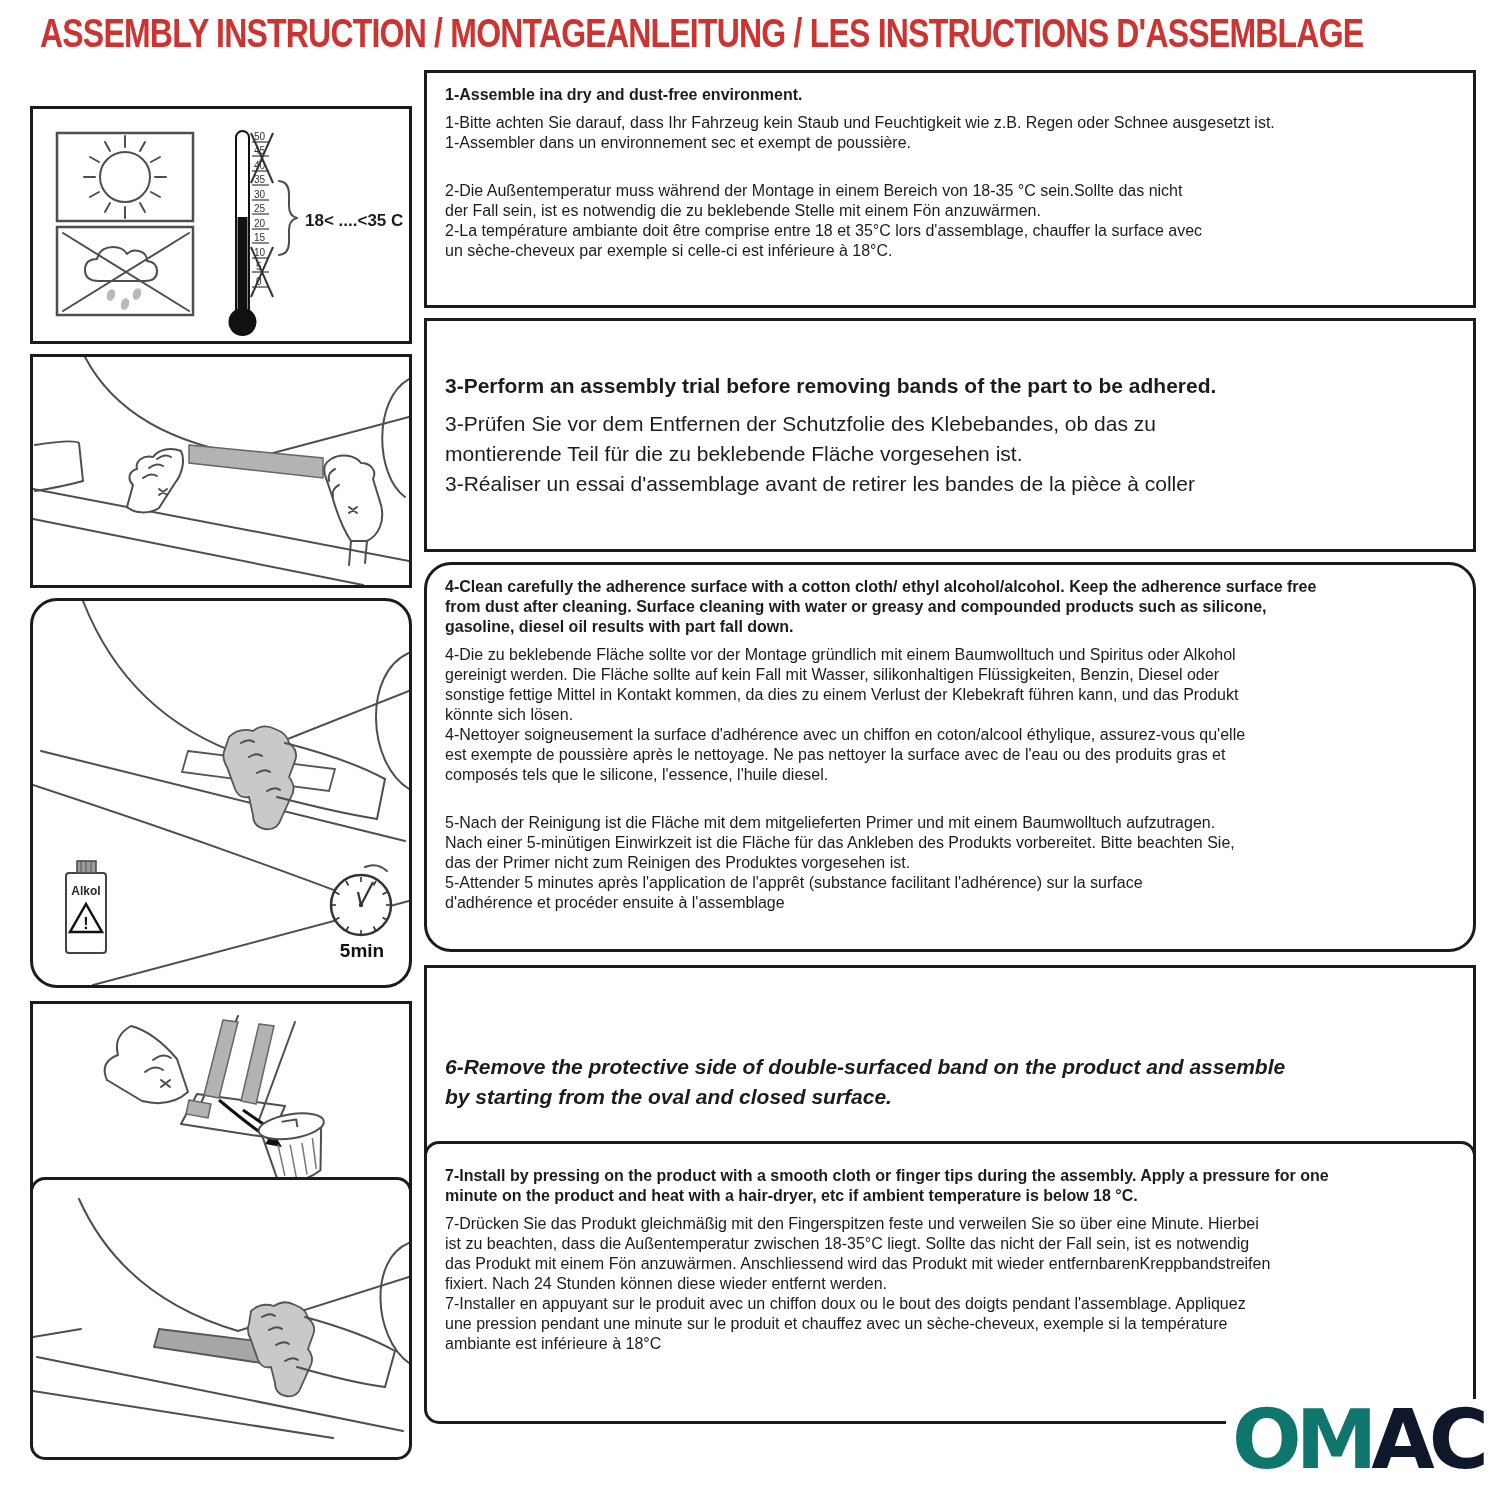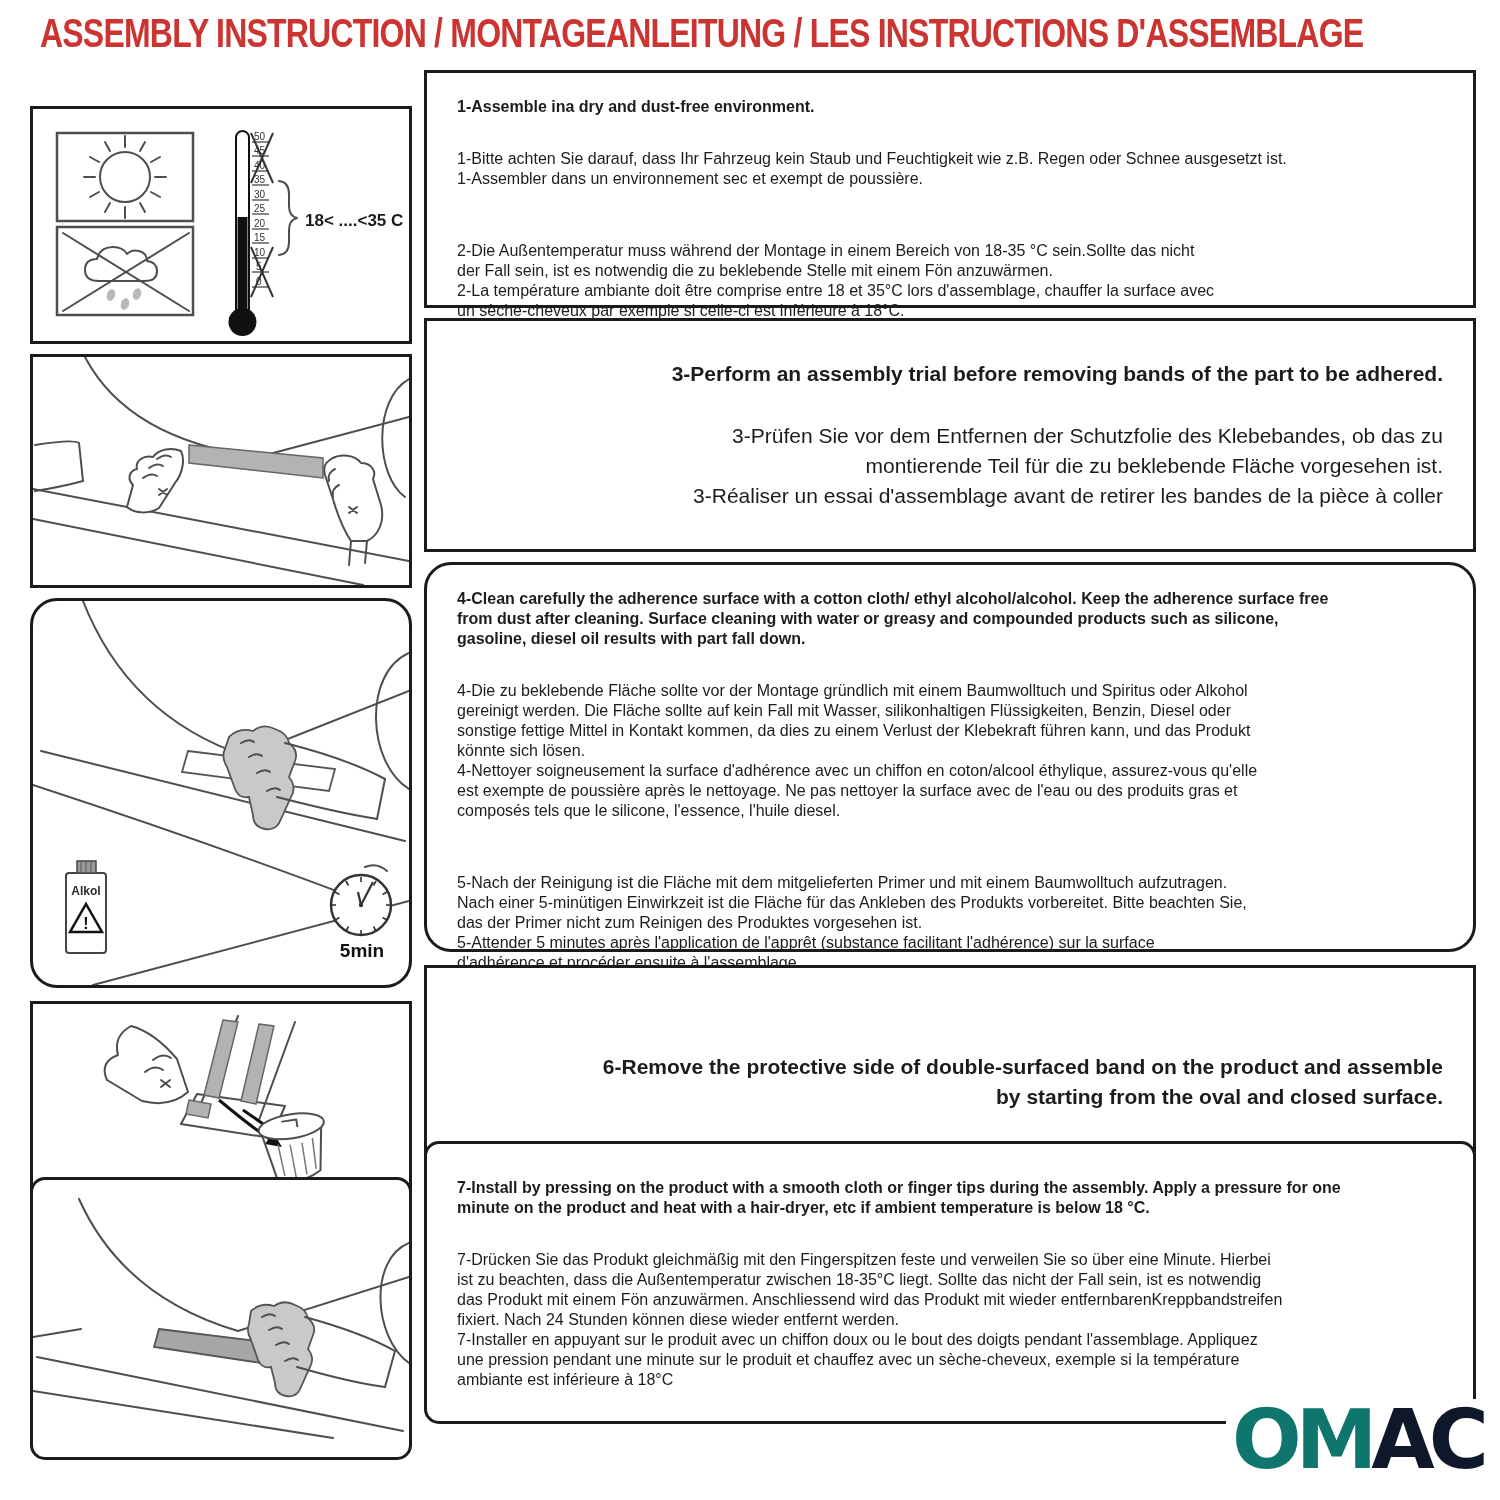--- a/index.html
+++ b/index.html
@@ -9,25 +9,25 @@
     font-size:41px;font-weight:bold;color:#cb3431;letter-spacing:-1px;white-space:nowrap;
     transform:scaleX(0.78);transform-origin:left top;
   }
   .box{position:absolute;border:3px solid #1b1b1b;background:#fff;box-sizing:border-box;}
   .figbox{left:30px;width:382px;margin-top:36px;}
   .textbox{left:424px;width:1052px;padding:8px 14px;display:flex;flex-direction:column;}
   .vcenter{justify-content:center;}
   .r1{top:70px;height:238px;}
   .r2{top:318px;height:234px;}
   .r3{top:562px;height:390px;border-radius:27px;}
-  .r4{top:965px;height:233px;}
+  .r4{top:965px;height:233px;font-style:italic;}
   .r5{top:1141px;height:283px;border-radius:15px;}
-  .para{white-space:pre-line;margin:16px;}
+  .para{white-space:pre-line;margin:4px;}
   .text-sm .para{font-size:16px;line-height:20px;}
-  .text-lg .para{font-size:21px;line-height:30px;text-align:right;}
+  .text-lg .para{font-size:21px;line-height:30px;}
   .bold{font-weight:bold;}
   .spacer-sm{height:20px;flex:0 0 auto;}
   .figbox svg{display:block;width:100%;height:100%;}
   .lineart{stroke:#4e4e4e;stroke-width:2;fill:none;stroke-linecap:round;stroke-linejoin:round;}
   .logo{
     position:absolute;left:1226px;top:1399px;background:#fff;padding:0 6px;
     font-family:"DejaVu Sans",sans-serif;font-weight:bold;font-size:82px;line-height:82px;
     letter-spacing:-6px;white-space:nowrap;z-index:5;
   }
   .logo .lk{color:#0f766e;}

